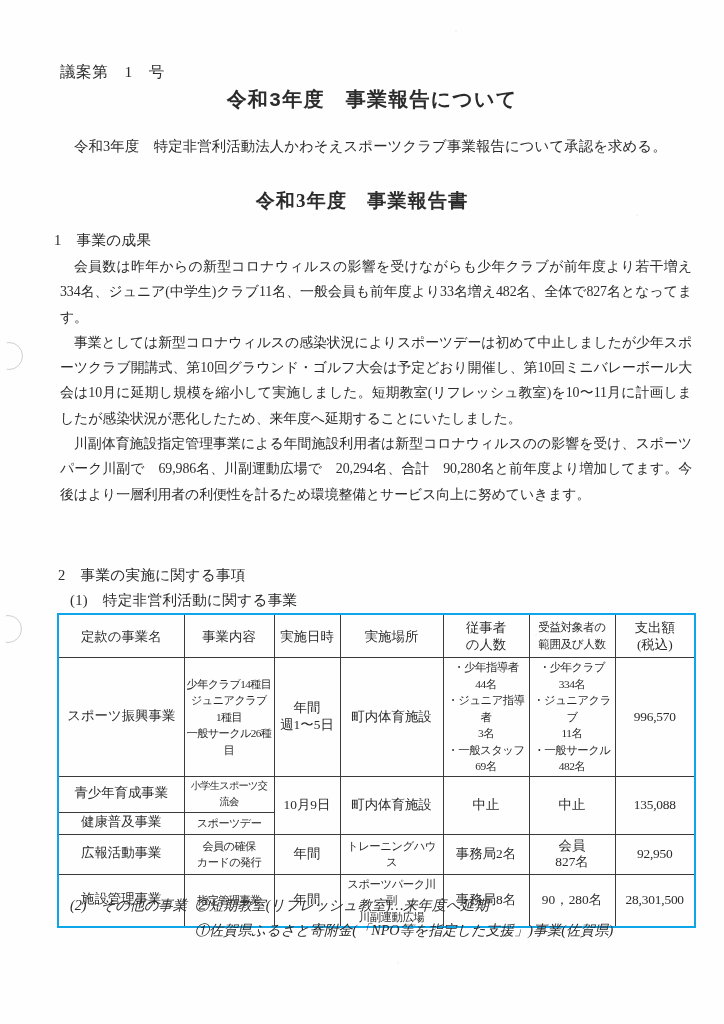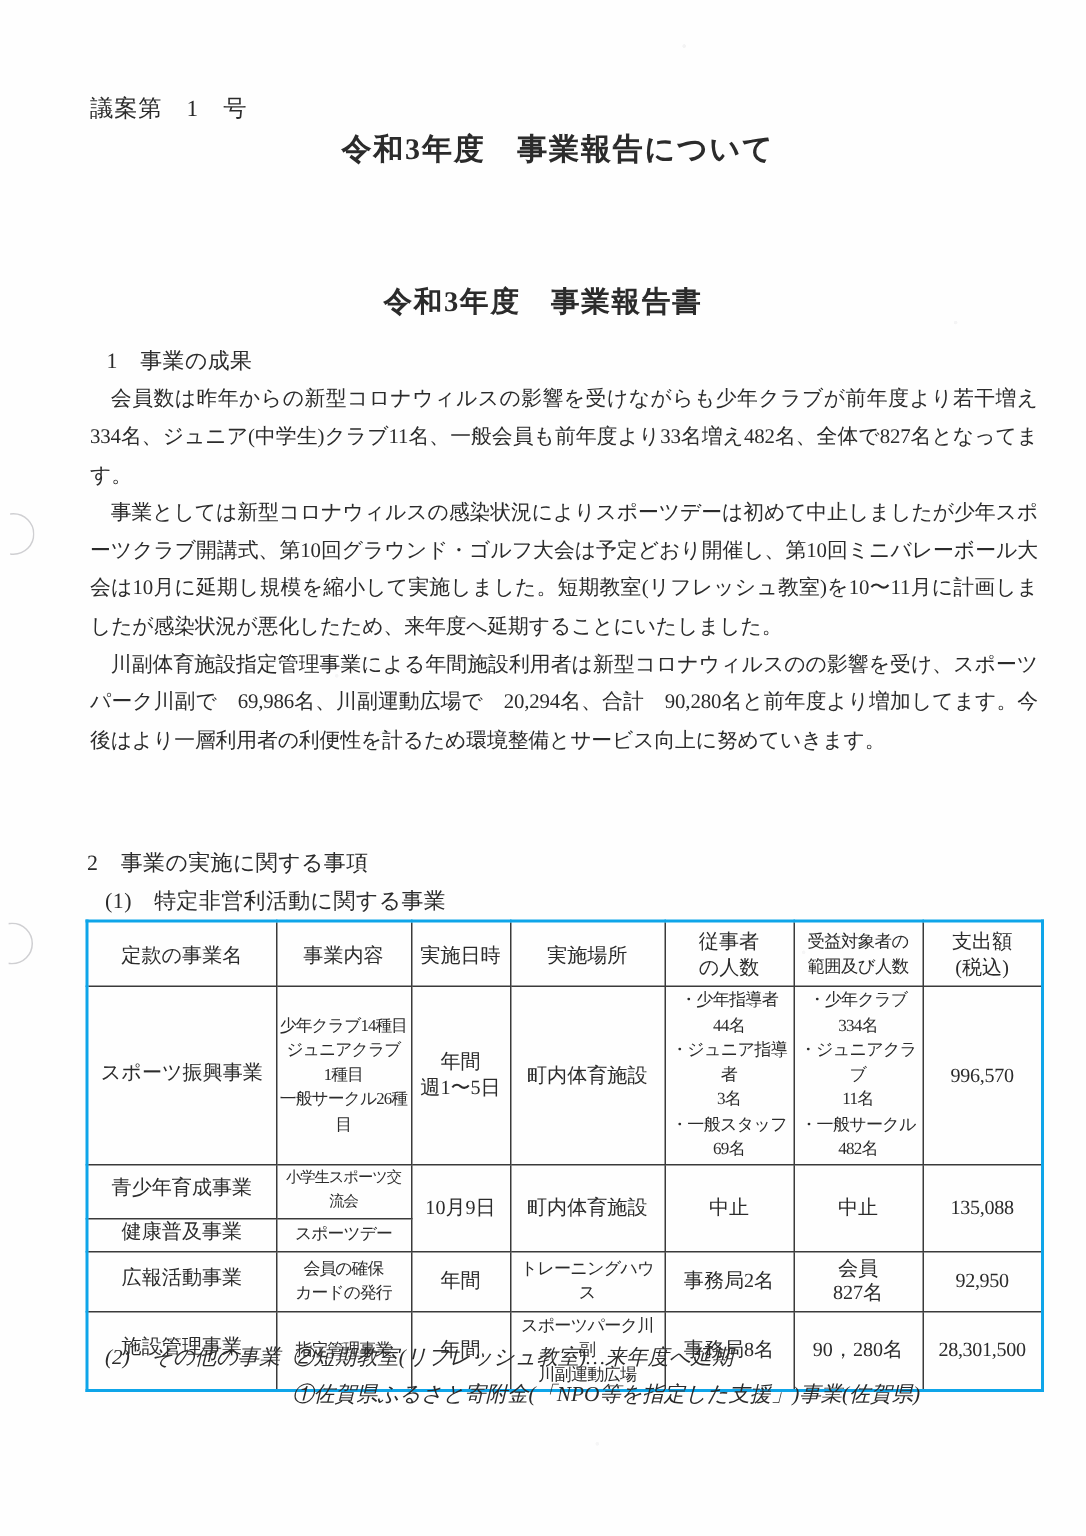--- a/index.html
+++ b/index.html
@@ -56,20 +56,21 @@
   .main-title {
     position: absolute;
     left: 0;
     right: 0;
     top: 86px;
     text-align: center;
     font-size: 20px;
     font-weight: bold;
     letter-spacing: 1.2px;
     padding-left: 20px;
+    font-family: Liberation Mono, monospace;
   }
   .approval-line {
     position: absolute;
     left: 74px;
     top: 137px;
     font-size: 14.4px;
     letter-spacing: .1px;
   }
   .report-title {
     position: absolute;
@@ -79,21 +80,21 @@
     text-align: center;
     font-size: 19px;
     font-weight: bold;
     letter-spacing: 1.2px;
   }
   .sec-head {
     position: absolute;
     font-size: 14.6px;
     letter-spacing: .3px;
   }
-  .sec1 { left: 71px; top: 231px; }
+  .sec1 { left: 54px; top: 231px; }
   .sec2 { left: 58px; top: 566px; }
   .sec2sub { left: 70px; top: 591px; }
 
   .body-block {
     position: absolute;
     left: 60px;
     width: 632px;
     font-size: 13.9px;
     line-height: 25.3px;
     letter-spacing: -.1px;
@@ -169,20 +170,21 @@
 <div class="page">
 
   <div class="grain"></div>
   <div class="punch p1"></div>
   <div class="punch p2"></div>
 
   <div class="doc-no">議案第　1　号</div>
 
   <div class="main-title">令和3年度　事業報告について</div>
 
+  <div class="approval-line">令和3年度　特定非営利活動法人かわそえスポーツクラブ事業報告について承認を求める。</div>
 
   <div class="report-title">令和3年度　事業報告書</div>
 
   <div class="sec-head sec1">1　事業の成果</div>
 
   <div class="body-block bp1">
     <p>会員数は昨年からの新型コロナウィルスの影響を受けながらも少年クラブが前年度より若干増え334名、ジュニア(中学生)クラブ11名、一般会員も前年度より33名増え482名、全体で827名となってます。</p>
     <p>事業としては新型コロナウィルスの感染状況によりスポーツデーは初めて中止しましたが少年スポーツクラブ開講式、第10回グラウンド・ゴルフ大会は予定どおり開催し、第10回ミニバレーボール大会は10月に延期し規模を縮小して実施しました。短期教室(リフレッシュ教室)を10〜11月に計画しましたが感染状況が悪化したため、来年度へ延期することにいたしました。</p>
     <p>川副体育施設指定管理事業による年間施設利用者は新型コロナウィルスのの影響を受け、スポーツパーク川副で　69,986名、川副運動広場で　20,294名、合計　90,280名と前年度より増加してます。今後はより一層利用者の利便性を計るため環境整備とサービス向上に努めていきます。</p>
   </div>

